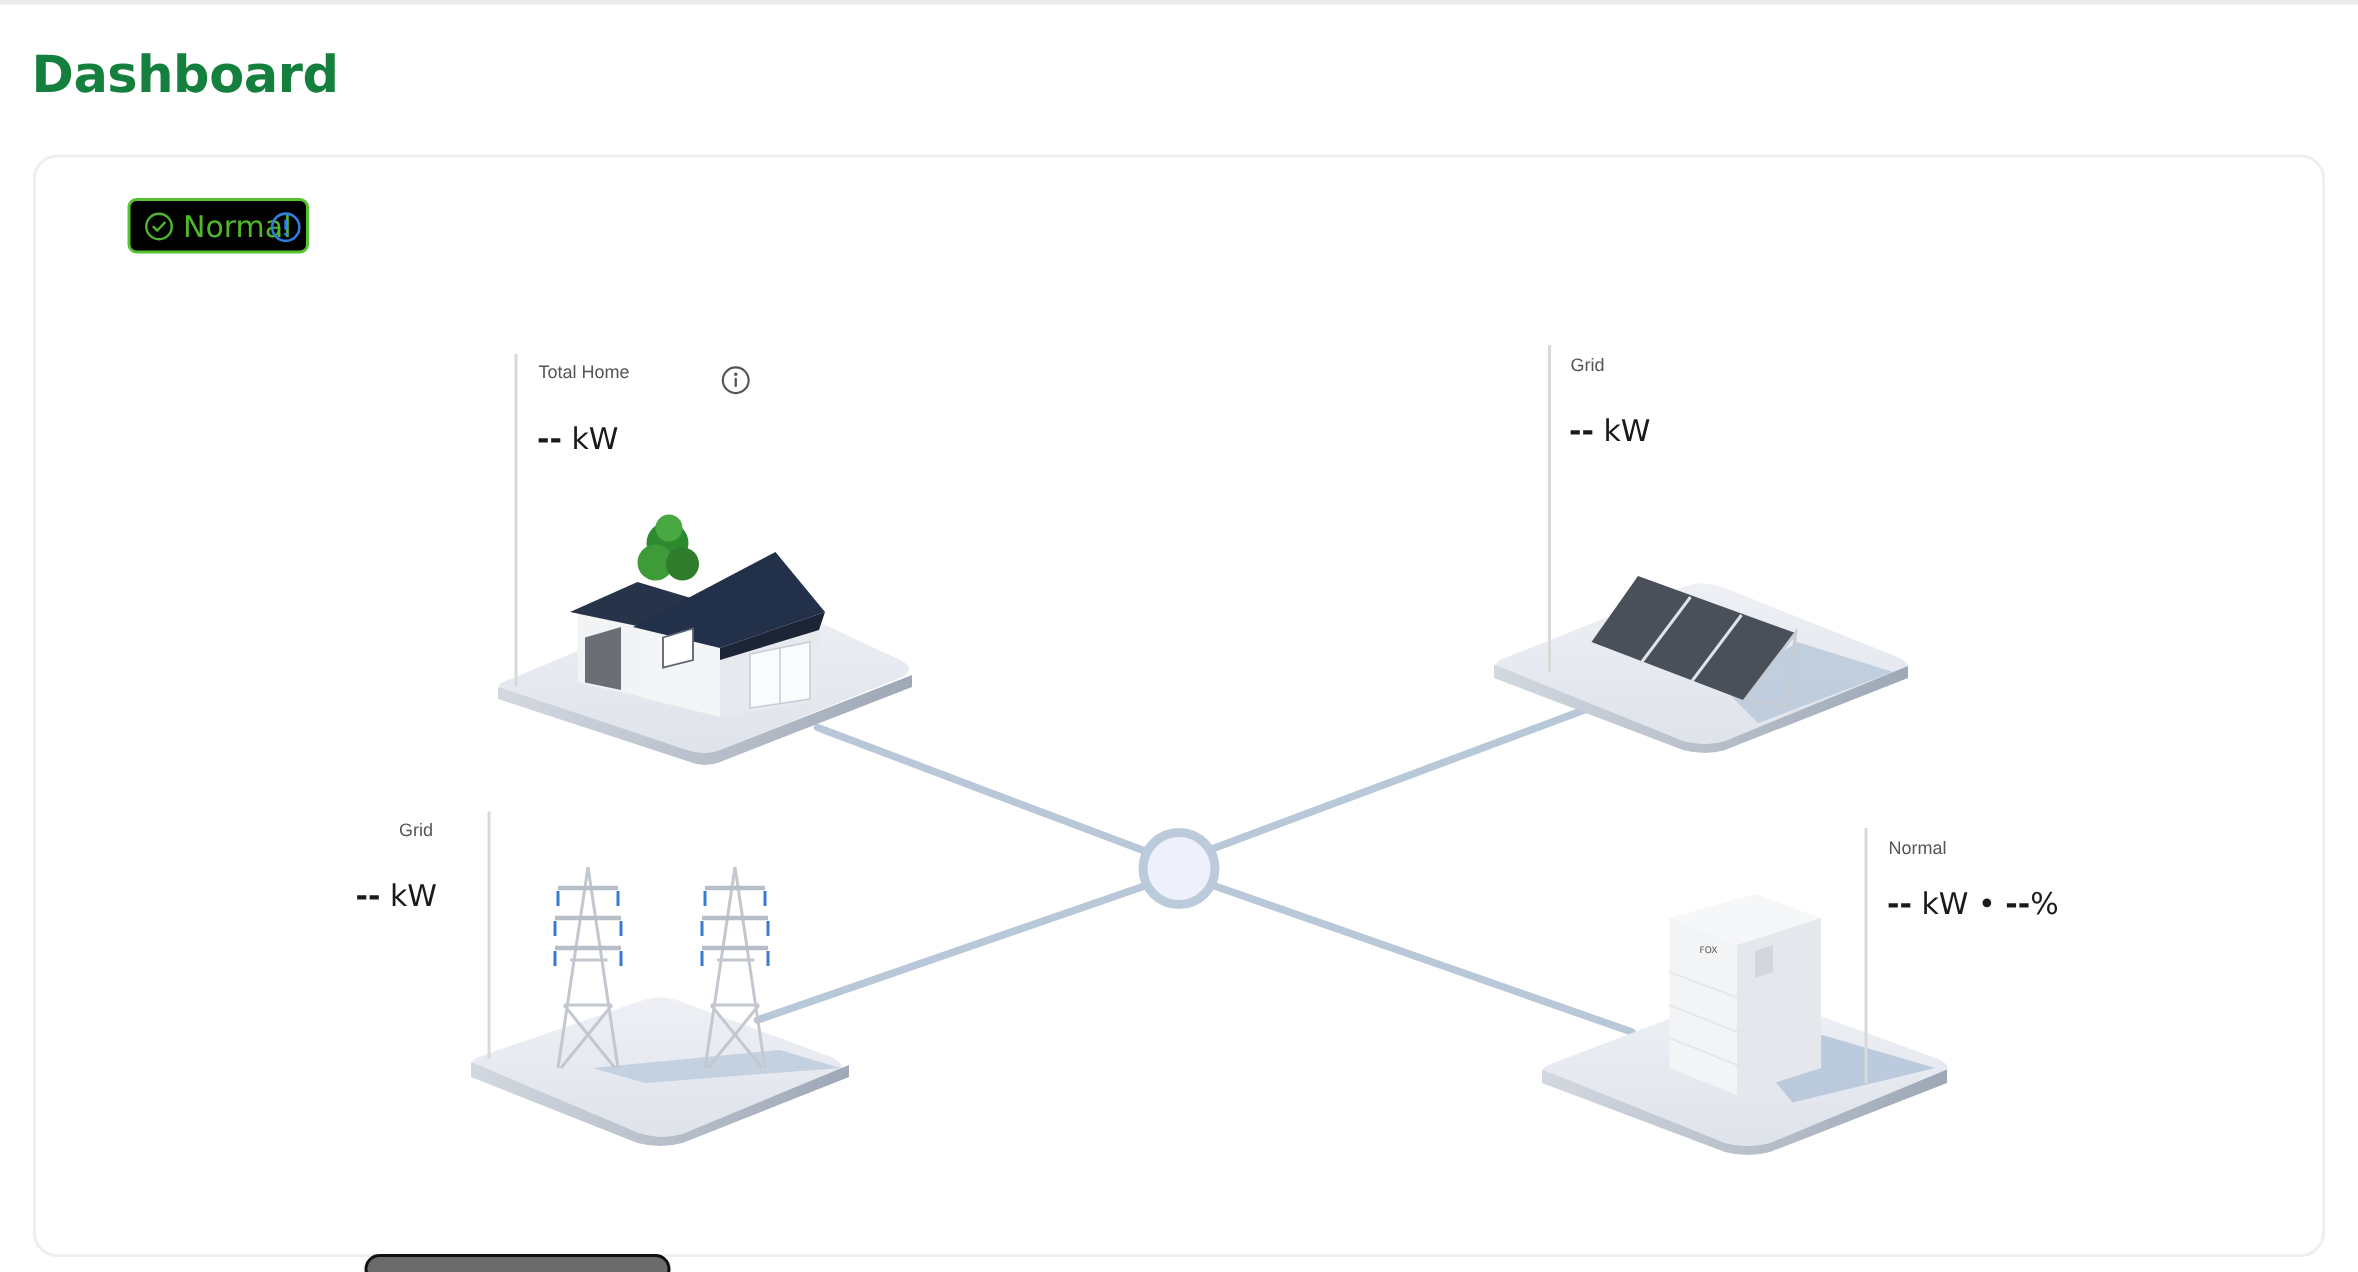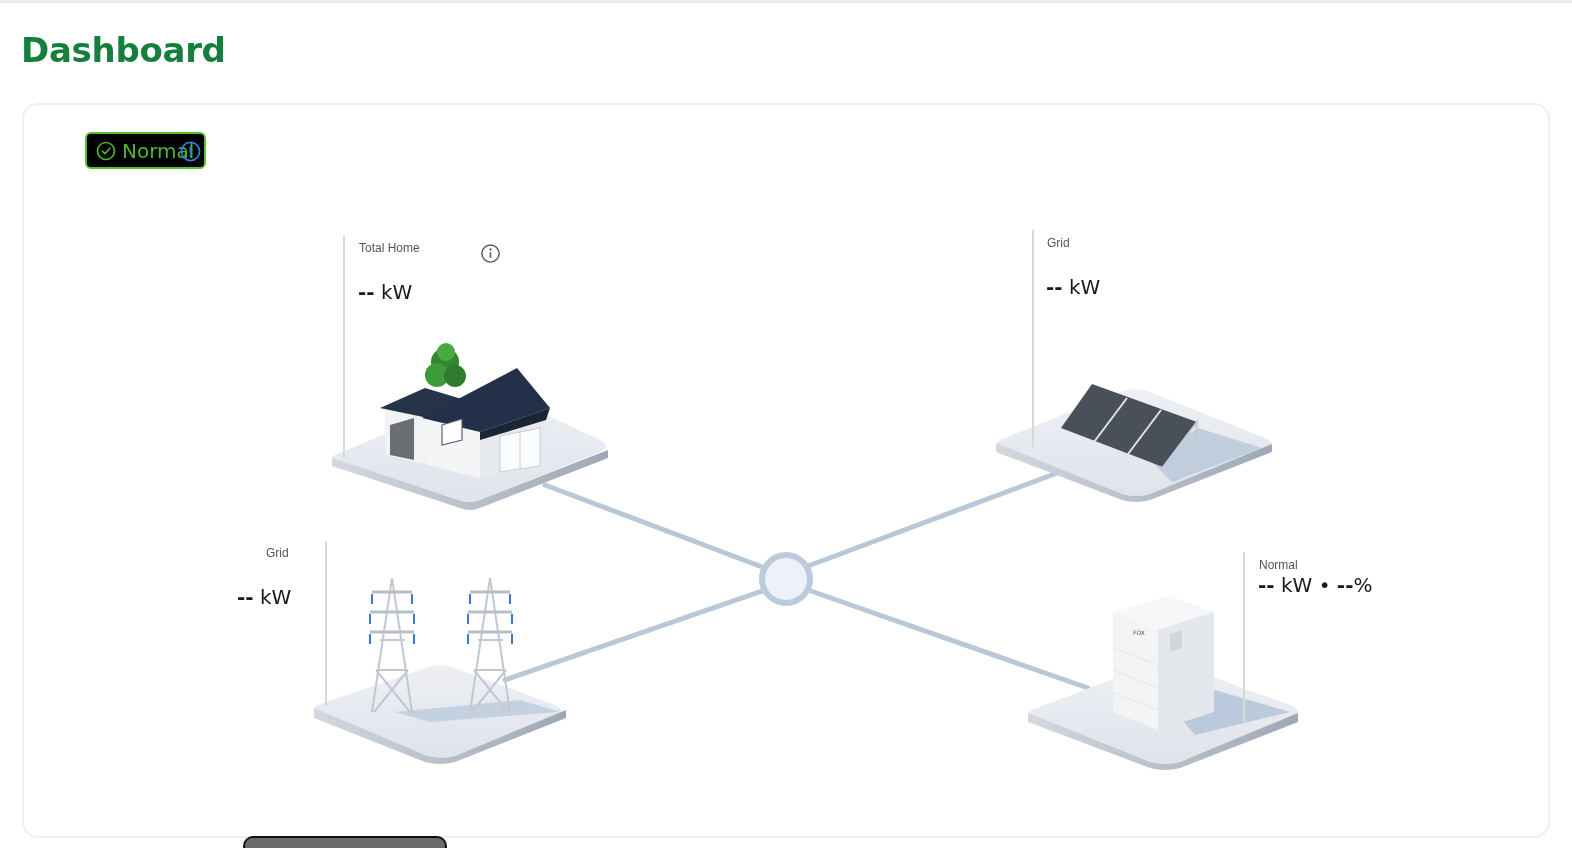--- a/index.html
+++ b/index.html
@@ -185,20 +185,20 @@
 
 <div class="vline" style="left:325px;top:541px;height:165px;"></div>
 <div class="lbl" style="left:266px;top:546px;">Grid</div>
 <div class="val" style="left:237px;top:585px;">
   <b>--</b>
   <span>kW</span>
 </div>
 
 <div class="vline" style="left:1243px;top:552px;height:170px;"></div>
 <div class="lbl" style="left:1259px;top:558px;">Normal</div>
-<div class="val" style="left:1258px;top:573px;text-align:right;">
+<div class="val" style="left:1258px;top:590px;text-align:right;">
   <b>--</b>
   <span>kW</span>
   <span>•</span>
   <b>--</b><span>%</span>
 </div>
 
 <div class="scroll-handle"></div>
 
 </body></html>

